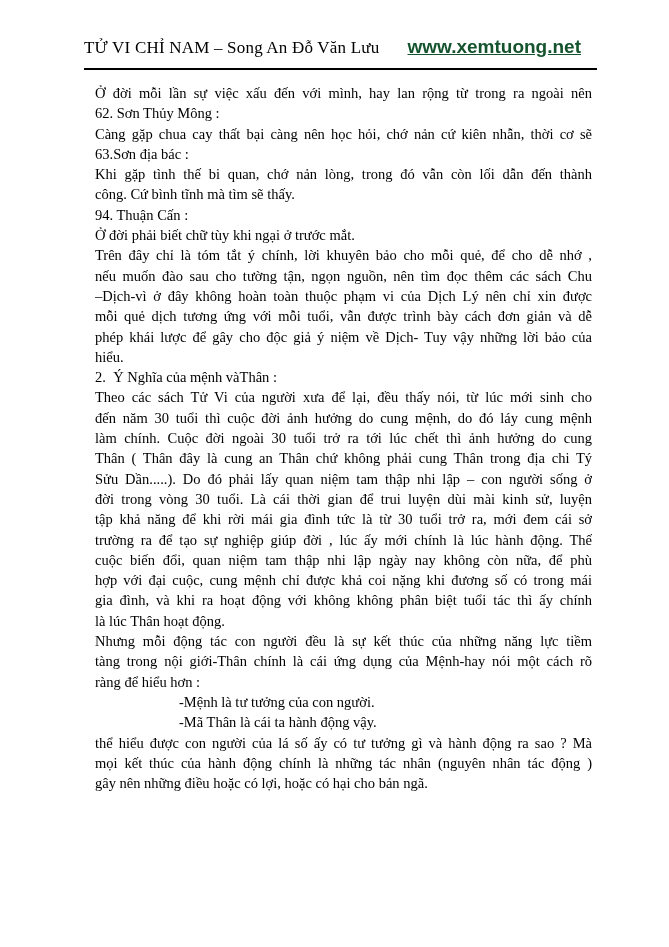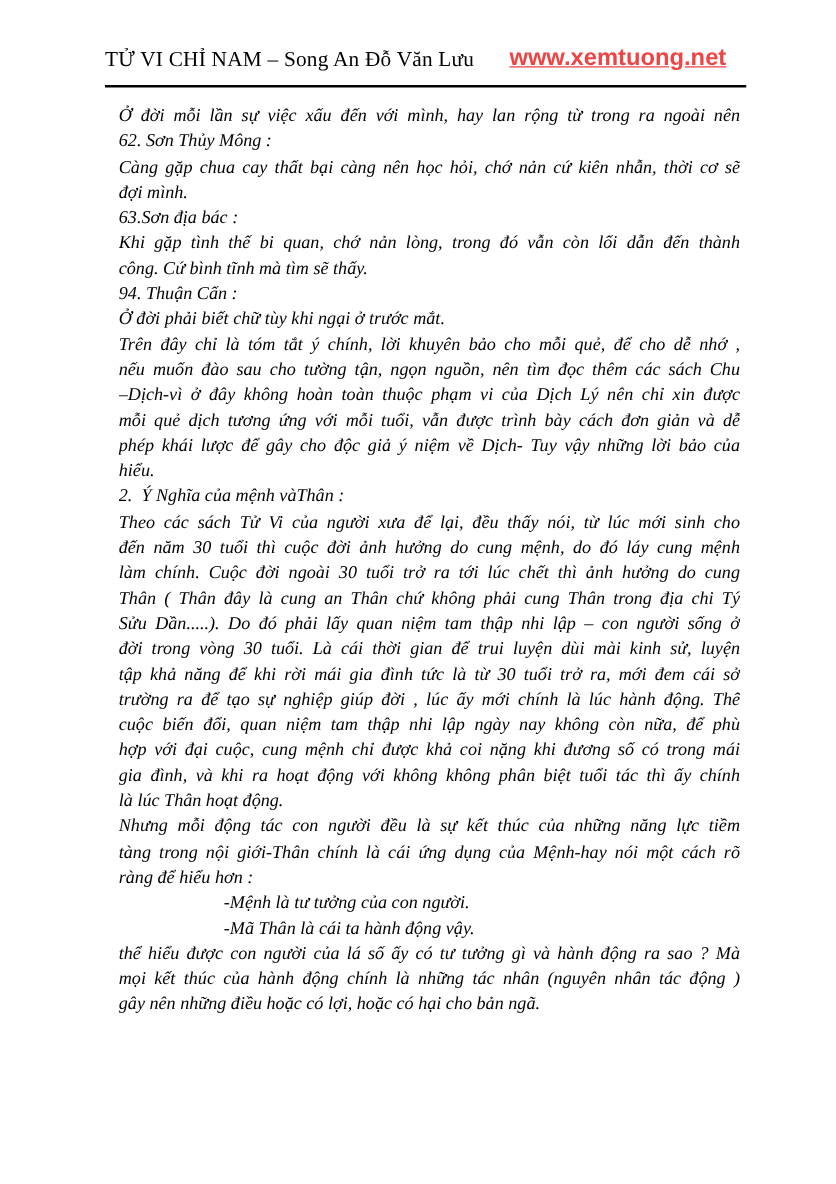--- a/index.html
+++ b/index.html
@@ -41,49 +41,47 @@
     width: 513px;
     height: 2px;
     background: #000000;
   }
   .body-text {
     position: absolute;
     left: 95px;
     top: 83px;
     width: 497px;
     font-size: 14.5px;
-    font-style: italic;
   }
   .line {
     height: 20.3px;
     line-height: 20.3px;
     overflow: hidden;
     white-space: normal;
   }
   .line.j {
     text-align: justify;
     text-align-last: justify;
   }
   .line.hang {
     padding-left: 84px;
   }
 </style>
 </head>
 <body>
 
 <div class="page">
   <div class="header-title">TỬ VI CHỈ NAM – Song An Đỗ Văn Lưu</div>
-  <a class="header-link" href="#" style="color:#ef4444" title="www.xemtuong.net">www.xemtuong.net</a>
+  <a class="header-link" href="#" style="color:#14532d" title="www.xemtuong.net">www.xemtuong.net</a>
   <div class="header-rule"></div>
   <div class="body-text">
     <div>
         <div class="line j">Ở đời mỗi lần sự việc xấu đến với mình, hay lan rộng từ trong ra ngoài nên</div>
         <div class="line">62. Sơn Thủy Mông :</div>
         <div class="line j">Càng gặp chua cay thất bại càng nên học hỏi, chớ nản cứ kiên nhẫn, thời cơ sẽ</div>
-        <div class="line">đợi mình.</div>
         <div class="line">63.Sơn địa bác :</div>
         <div class="line j">Khi gặp tình thế bi quan, chớ nản lòng, trong đó vẫn còn lối dẫn đến thành</div>
         <div class="line">công. Cứ bình tĩnh mà tìm sẽ thấy.</div>
         <div class="line">94. Thuận Cấn :</div>
         <div class="line">Ở đời phải biết chữ tùy khi ngại ở trước mắt.</div>
         <div class="line j">Trên đây chỉ là tóm tắt ý chính, lời khuyên bảo cho mỗi quẻ, để cho dễ nhớ ,</div>
         <div class="line j">nếu muốn đào sau cho tường tận, ngọn nguồn, nên tìm đọc thêm các sách Chu</div>
         <div class="line j">–Dịch-vì ở đây không hoàn toàn thuộc phạm vi của Dịch Lý nên chỉ xin được</div>
         <div class="line j">mỗi quẻ dịch tương ứng với mỗi tuổi, vẫn được trình bày cách đơn giản và dễ</div>
         <div class="line j">phép khái lược để gây cho độc giả ý niệm về Dịch- Tuy vậy những lời bảo của</div>

